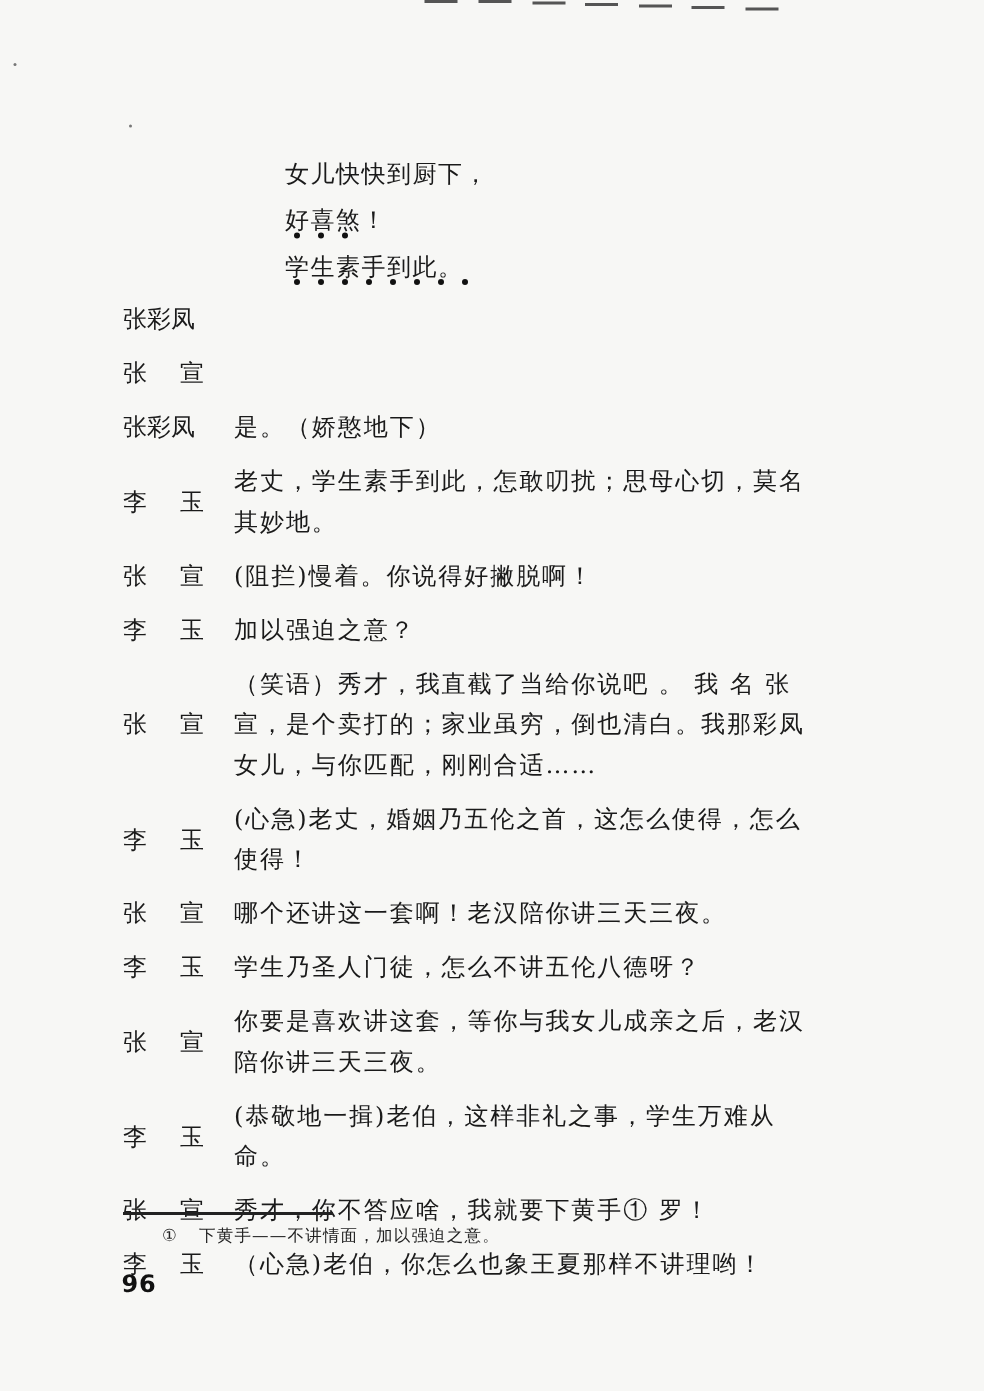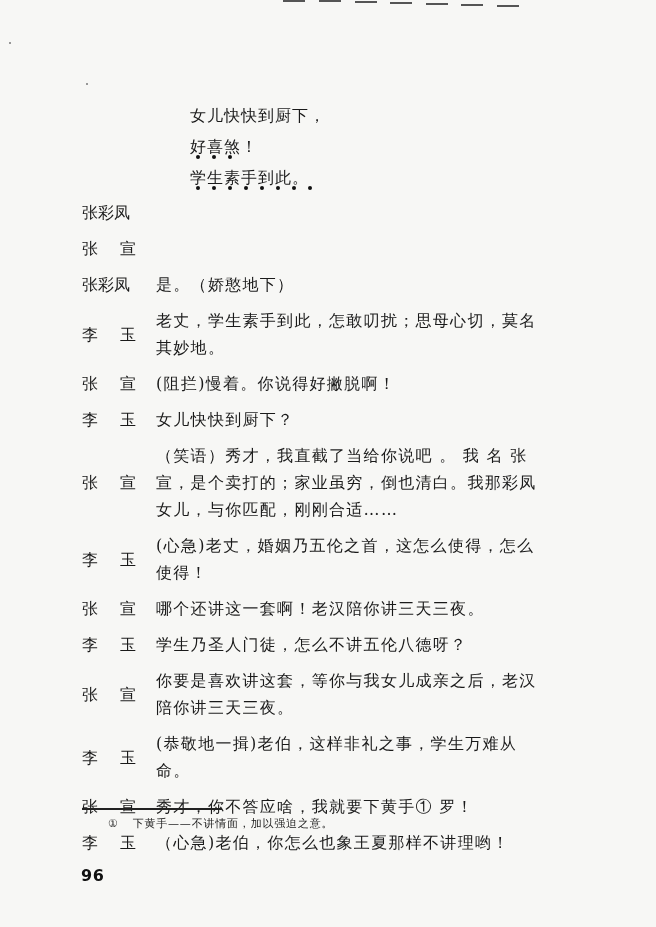--- a/index.html
+++ b/index.html
@@ -116,21 +116,20 @@
     }
     .page-number {
       position: absolute;
       left: 81px;
       top: 846px;
       font-family: "DejaVu Sans", "Liberation Sans", sans-serif;
       font-weight: bold;
       font-size: 16px;
       letter-spacing: 0.5px;
       color: #111;
-      margin-top: 20px;
     }
     .watermark {
       position: absolute;
       left: 506px;
       top: 944px;
       font-size: 16px;
       color: #666;
       text-shadow: 1px 2px 3px rgba(0,0,0,0.25);
       white-space: nowrap;
     }
@@ -207,21 +206,21 @@
         <span>张</span>
         <span>宣</span>
       </div>
     <div class="speech">(阻拦)慢着。你说得好撇脱啊！</div>
   </div>
   <div class="entry">
     <div class="speaker">
         <span>李</span>
         <span>玉</span>
       </div>
-    <div class="speech">女儿快快到厨下？</div>
+    <div class="speech">加以强迫之意？</div>
   </div>
   <div class="entry">
     <div class="speaker">
         <span>张</span>
         <span>宣</span>
       </div>
     <div class="speech">（笑语）秀才，我直截了当给你说吧 。 我 名 张宣，是个卖打的；家业虽穷，倒也清白。我那彩凤女儿，与你匹配，刚刚合适……</div>
   </div>
   <div class="entry">
     <div class="speaker">

